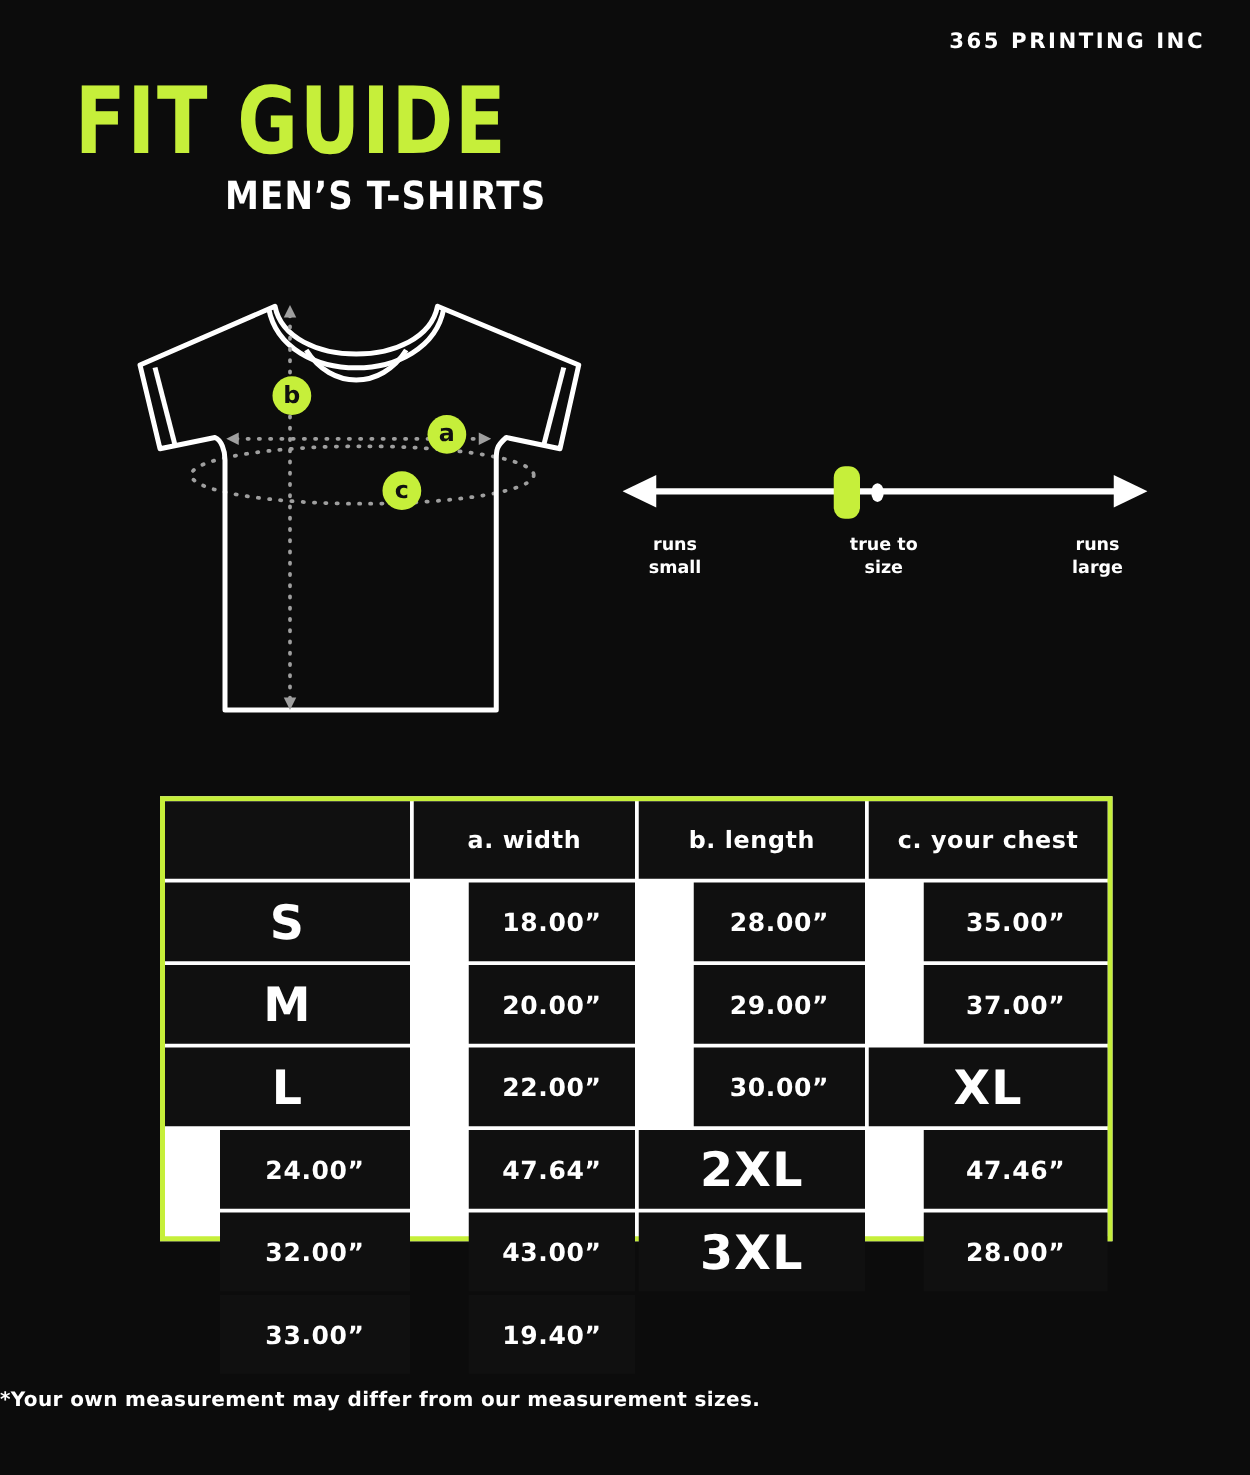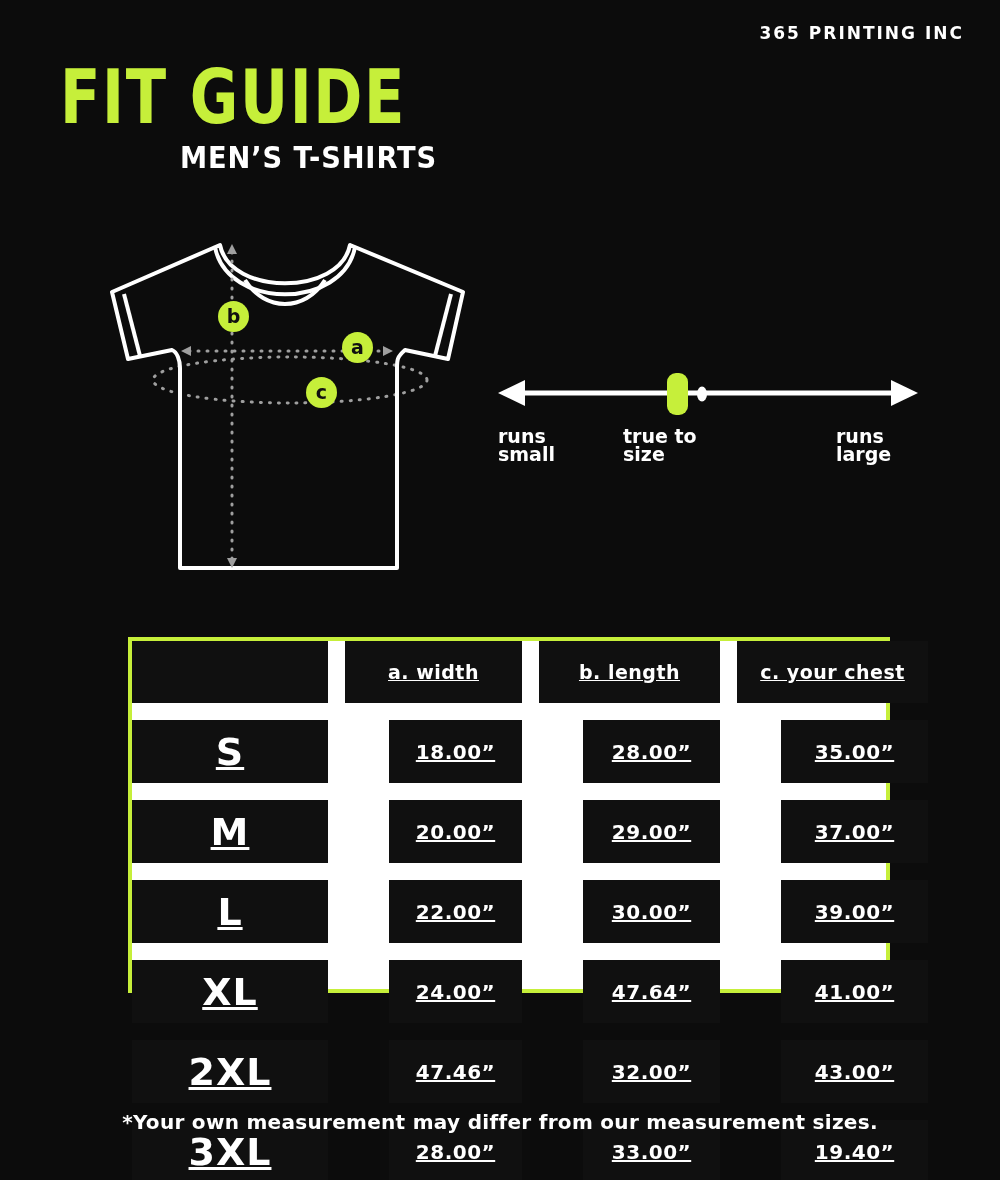--- a/index.html
+++ b/index.html
@@ -32,45 +32,44 @@
   .badge{
     position:absolute;width:31px;height:31px;border-radius:50%;
     background:var(--accent);color:#101010;font-size:19px;font-weight:800;
     line-height:31px;text-align:center;
   }
   .badge-b{left:218px;top:301px;}
   .badge-a{left:342px;top:332px;}
   .badge-c{left:306px;top:377px;}
   .scale-svg{position:absolute;left:498px;top:360px;}
   .scale-label{
-    position:absolute;top:427px;font-size:19px;font-weight:800;line-height:18px;
-    text-align:left;white-space:pre-line;color:#fff;
+    position:absolute;top:427px;font-size:14px;font-weight:800;line-height:18px;
+    text-align:center;white-space:pre-line;color:#fff;
   }
   .scale-label-left{left:498px;width:84px;}
-  .scale-label-center{left:623px;width:120px;}
+  .scale-label-center{left:647px;width:120px;}
   .scale-label-right{left:836px;width:84px;}
   .size-table{
     position:absolute;left:128px;top:637px;width:762px;height:356px;
     box-sizing:border-box;border:4px solid var(--accent);
     background:#fff;display:grid;
     grid-template-columns:196px 177px 181px 191px;
     grid-template-rows:62px repeat(6,63px);
-    gap:17px;
-    text-decoration:underline;
+    gap:3px;
   }
   .cell{
     background:var(--cell);display:flex;align-items:center;justify-content:center;
     color:#fff;font-weight:800;
   }
   .cell.head{font-size:19px;letter-spacing:0.5px;}
   .cell.size{font-size:38px;letter-spacing:1px;}
   .cell.val{font-size:20px;letter-spacing:0.5px;margin-left:44px;}
   .footer-note{
-    position:absolute;left:0;top:1110px;width:1000px;text-align:center;
-    font-size:20px;font-weight:800;letter-spacing:0.3px;color:#fff;
+    position:absolute;left:0;top:1110px;width:1000px;
+    font-size:16px;font-weight:800;letter-spacing:0.3px;color:#fff;
   }
 </style>
 </head>
 <body>
 
 <div class="canvas">
 
   <div class="brand">365 PRINTING INC</div>
 
   <div class="title">FIT GUIDE</div>
@@ -132,26 +131,24 @@
     <div class="cell val">35.00”</div>
 
     <div class="cell size">M</div>
     <div class="cell val">20.00”</div>
     <div class="cell val">29.00”</div>
     <div class="cell val">37.00”</div>
 
     <div class="cell size">L</div>
     <div class="cell val">22.00”</div>
     <div class="cell val">30.00”</div>
-    <div class="cell val">39.00”</div>
 
     <div class="cell size">XL</div>
     <div class="cell val">24.00”</div>
     <div class="cell val">47.64”</div>
-    <div class="cell val">41.00”</div>
 
     <div class="cell size">2XL</div>
     <div class="cell val">47.46”</div>
     <div class="cell val">32.00”</div>
     <div class="cell val">43.00”</div>
 
     <div class="cell size">3XL</div>
     <div class="cell val">28.00”</div>
     <div class="cell val">33.00”</div>
     <div class="cell val">19.40”</div>

